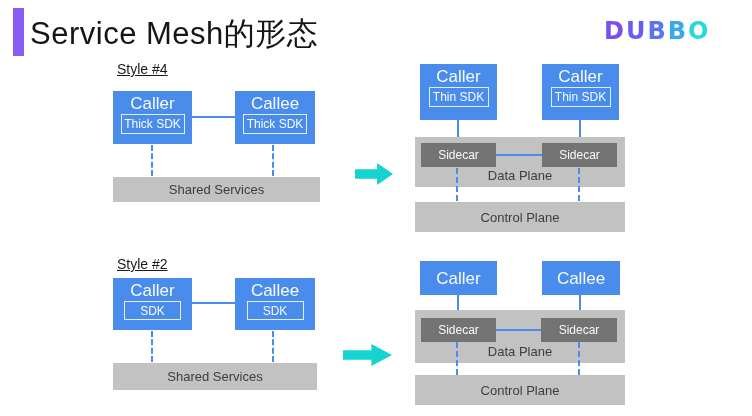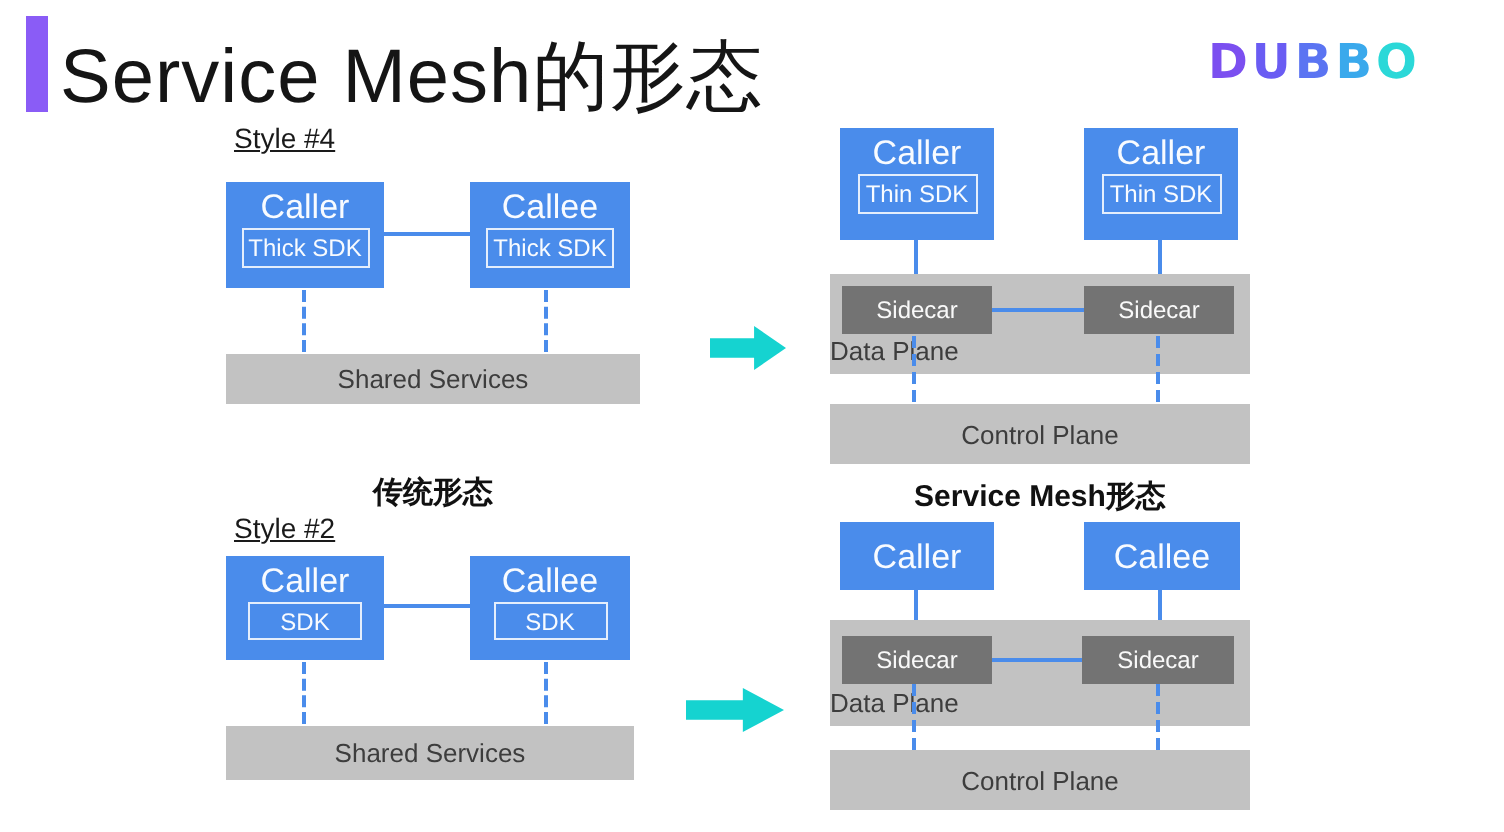--- a/index.html
+++ b/index.html
@@ -1,30 +1,30 @@
 <!DOCTYPE html>
 <html><head>
 <meta charset="utf-8">
 <style>
   html,body{margin:0;padding:0;background:#fff;}
   .slide{position:relative;width:752px;height:416px;background:#ffffff;overflow:hidden;
          font-family:"Liberation Sans",sans-serif;}
   .abs{position:absolute;}
   .accent{left:13px;top:8px;width:11px;height:48px;background:#8a5cf6;}
-  .title{left:30px;top:13px;font-size:38px;color:#151515;font-weight:500;letter-spacing:.5px;white-space:nowrap;}
+  .title{left:30px;top:13px;font-size:31px;color:#151515;font-weight:500;letter-spacing:.5px;white-space:nowrap;}
   .logo{left:604px;top:17px;font-size:24px;font-weight:700;letter-spacing:2px;
         font-family:"DejaVu Sans",sans-serif;white-space:nowrap;}
   .node{background:#4a8ceb;color:#fff;display:flex;flex-direction:column;align-items:center;}
   .node-title{font-size:17px;color:rgba(255,255,255,.96);margin-top:5px;line-height:15px;}
   .node.center{justify-content:center;}
   .node.center .node-title{margin-top:0;}
   .sdk-box{margin-top:3px;border:1px solid rgba(255,255,255,.85);color:rgba(255,255,255,.96);
            font-size:12px;display:flex;align-items:center;justify-content:center;}
   .band{background:#c2c2c2;}
-  .band-label{font-size:13px;color:#3d3d3d;text-align:left;}
+  .band-label{font-size:13px;color:#3d3d3d;text-align:center;}
   .shared{background:#c2c2c2;color:#3d3d3d;font-size:13px;display:flex;align-items:center;justify-content:center;}
   .style-label{font-size:14px;color:#1a1a1a;text-decoration:underline;white-space:nowrap;}
   .section-title{font-size:15px;font-weight:bold;color:#111;text-align:center;white-space:nowrap;}
   .hline{height:2px;background:#4a8ceb;}
   .vline{width:2px;background:#4a8ceb;}
   .vdash{width:0;border-left:2px dashed #4a8ceb;}
   .sidecar{background:#737373;color:rgba(255,255,255,.96);font-size:12px;
            display:flex;align-items:center;justify-content:center;}
   .arrow{background:#15d3d0;clip-path:polygon(0% 28%,58% 28%,58% 0%,100% 50%,58% 100%,58% 72%,0% 72%);}
 </style>
@@ -53,21 +53,20 @@
       <span>Thick SDK</span>
     </div>
   </div>
   <div class="abs hline" style="left:192px;top:116px;width:43px;"></div>
   <div class="abs vdash" style="left:151px;top:145px;height:31px;"></div>
   <div class="abs vdash" style="left:272px;top:145px;height:31px;"></div>
   <div class="abs shared" style="left:113px;top:177px;width:207px;height:25px;">
     <span>Shared Services</span>
   </div>
 
-  <div class="abs section-title" style="left:113px;top:237px;width:207px;">传统形态</div>
   <div class="abs style-label" style="left:117px;top:256px;">Style #2</div>
 
   <div class="abs node" style="left:113px;top:278px;width:79px;height:52px;">
     <div class="node-title">Caller</div>
     <div class="sdk-box" style="width:55px;height:17px;">
       <span>SDK</span>
     </div>
   </div>
   <div class="abs node" style="left:235px;top:278px;width:80px;height:52px;">
     <div class="node-title">Callee</div>
@@ -108,21 +107,20 @@
     <span>Sidecar</span>
   </div>
   <div class="abs hline" style="left:496px;top:154px;width:46px;"></div>
   <div class="abs band-label" style="left:415px;top:168px;width:210px;">Data Plane</div>
   <div class="abs vdash" style="left:456px;top:168px;height:33px;"></div>
   <div class="abs vdash" style="left:578px;top:168px;height:33px;"></div>
   <div class="abs shared" style="left:415px;top:202px;width:210px;height:30px;">
     <span>Control Plane</span>
   </div>
 
-  <div class="abs section-title" style="left:415px;top:239px;width:210px;">Service Mesh形态</div>
 
   <div class="abs node center" style="left:420px;top:261px;width:77px;height:34px;">
     <div class="node-title">Caller</div>
   </div>
   <div class="abs node center" style="left:542px;top:261px;width:78px;height:34px;">
     <div class="node-title">Callee</div>
   </div>
   <div class="abs vline" style="left:457px;top:295px;height:23px;"></div>
   <div class="abs vline" style="left:579px;top:295px;height:23px;"></div>
 

